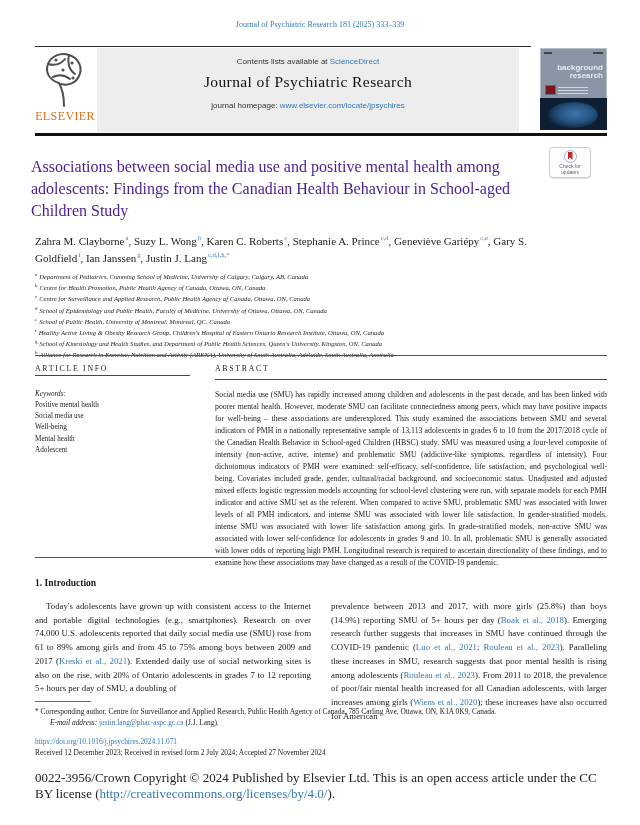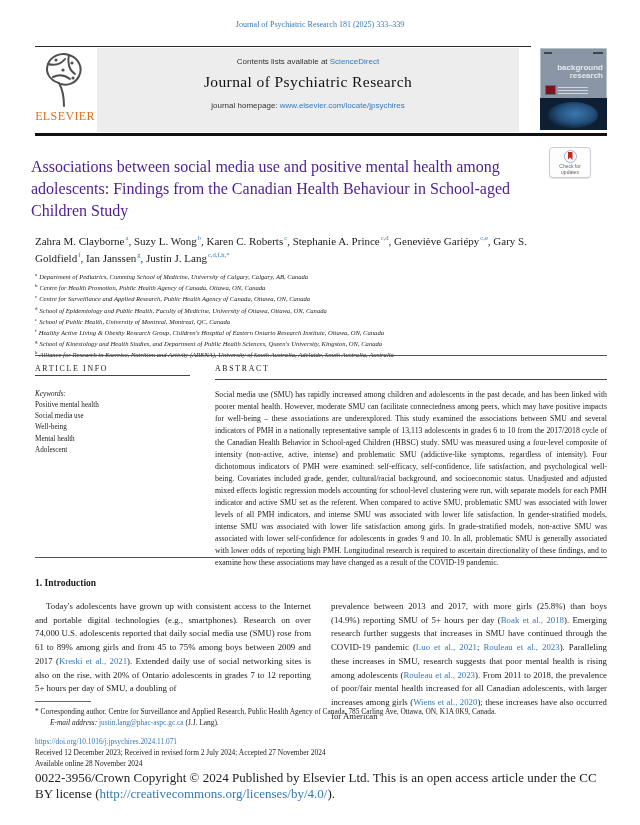--- a/index.html
+++ b/index.html
@@ -175,16 +175,15 @@
   </div>
 
   <div class="abs foot-rule"></div>
   <div class="abs footnote">
     <div>* Corresponding author. Centre for Surveillance and Applied Research, Public Health Agency of Canada, 785 Carling Ave, Ottawa, ON, K1A 0K9, Canada.</div>
     <div class="line2"><span class="italic">E-mail address: </span><span class="link">justin.lang@phac-aspc.gc.ca</span><span> (J.J. Lang).</span></div>
   </div>
 
   <div class="abs doi"><span class="link">https://doi.org/10.1016/j.jpsychires.2024.11.071</span></div>
   <div class="abs dates">Received 12 December 2023; Received in revised form 2 July 2024; Accepted 27 November 2024</div>
-  <div class="abs available">Available online 28 November 2024</div>
   <div class="abs rights"><span>0022-3956/Crown Copyright © 2024 Published by Elsevier Ltd.  This is an open access article under the CC BY license (</span><span class="link">http://creativecommons.org/licenses/by/4.0/</span><span>).</span></div>
 
 </div>
 
 </body></html>

